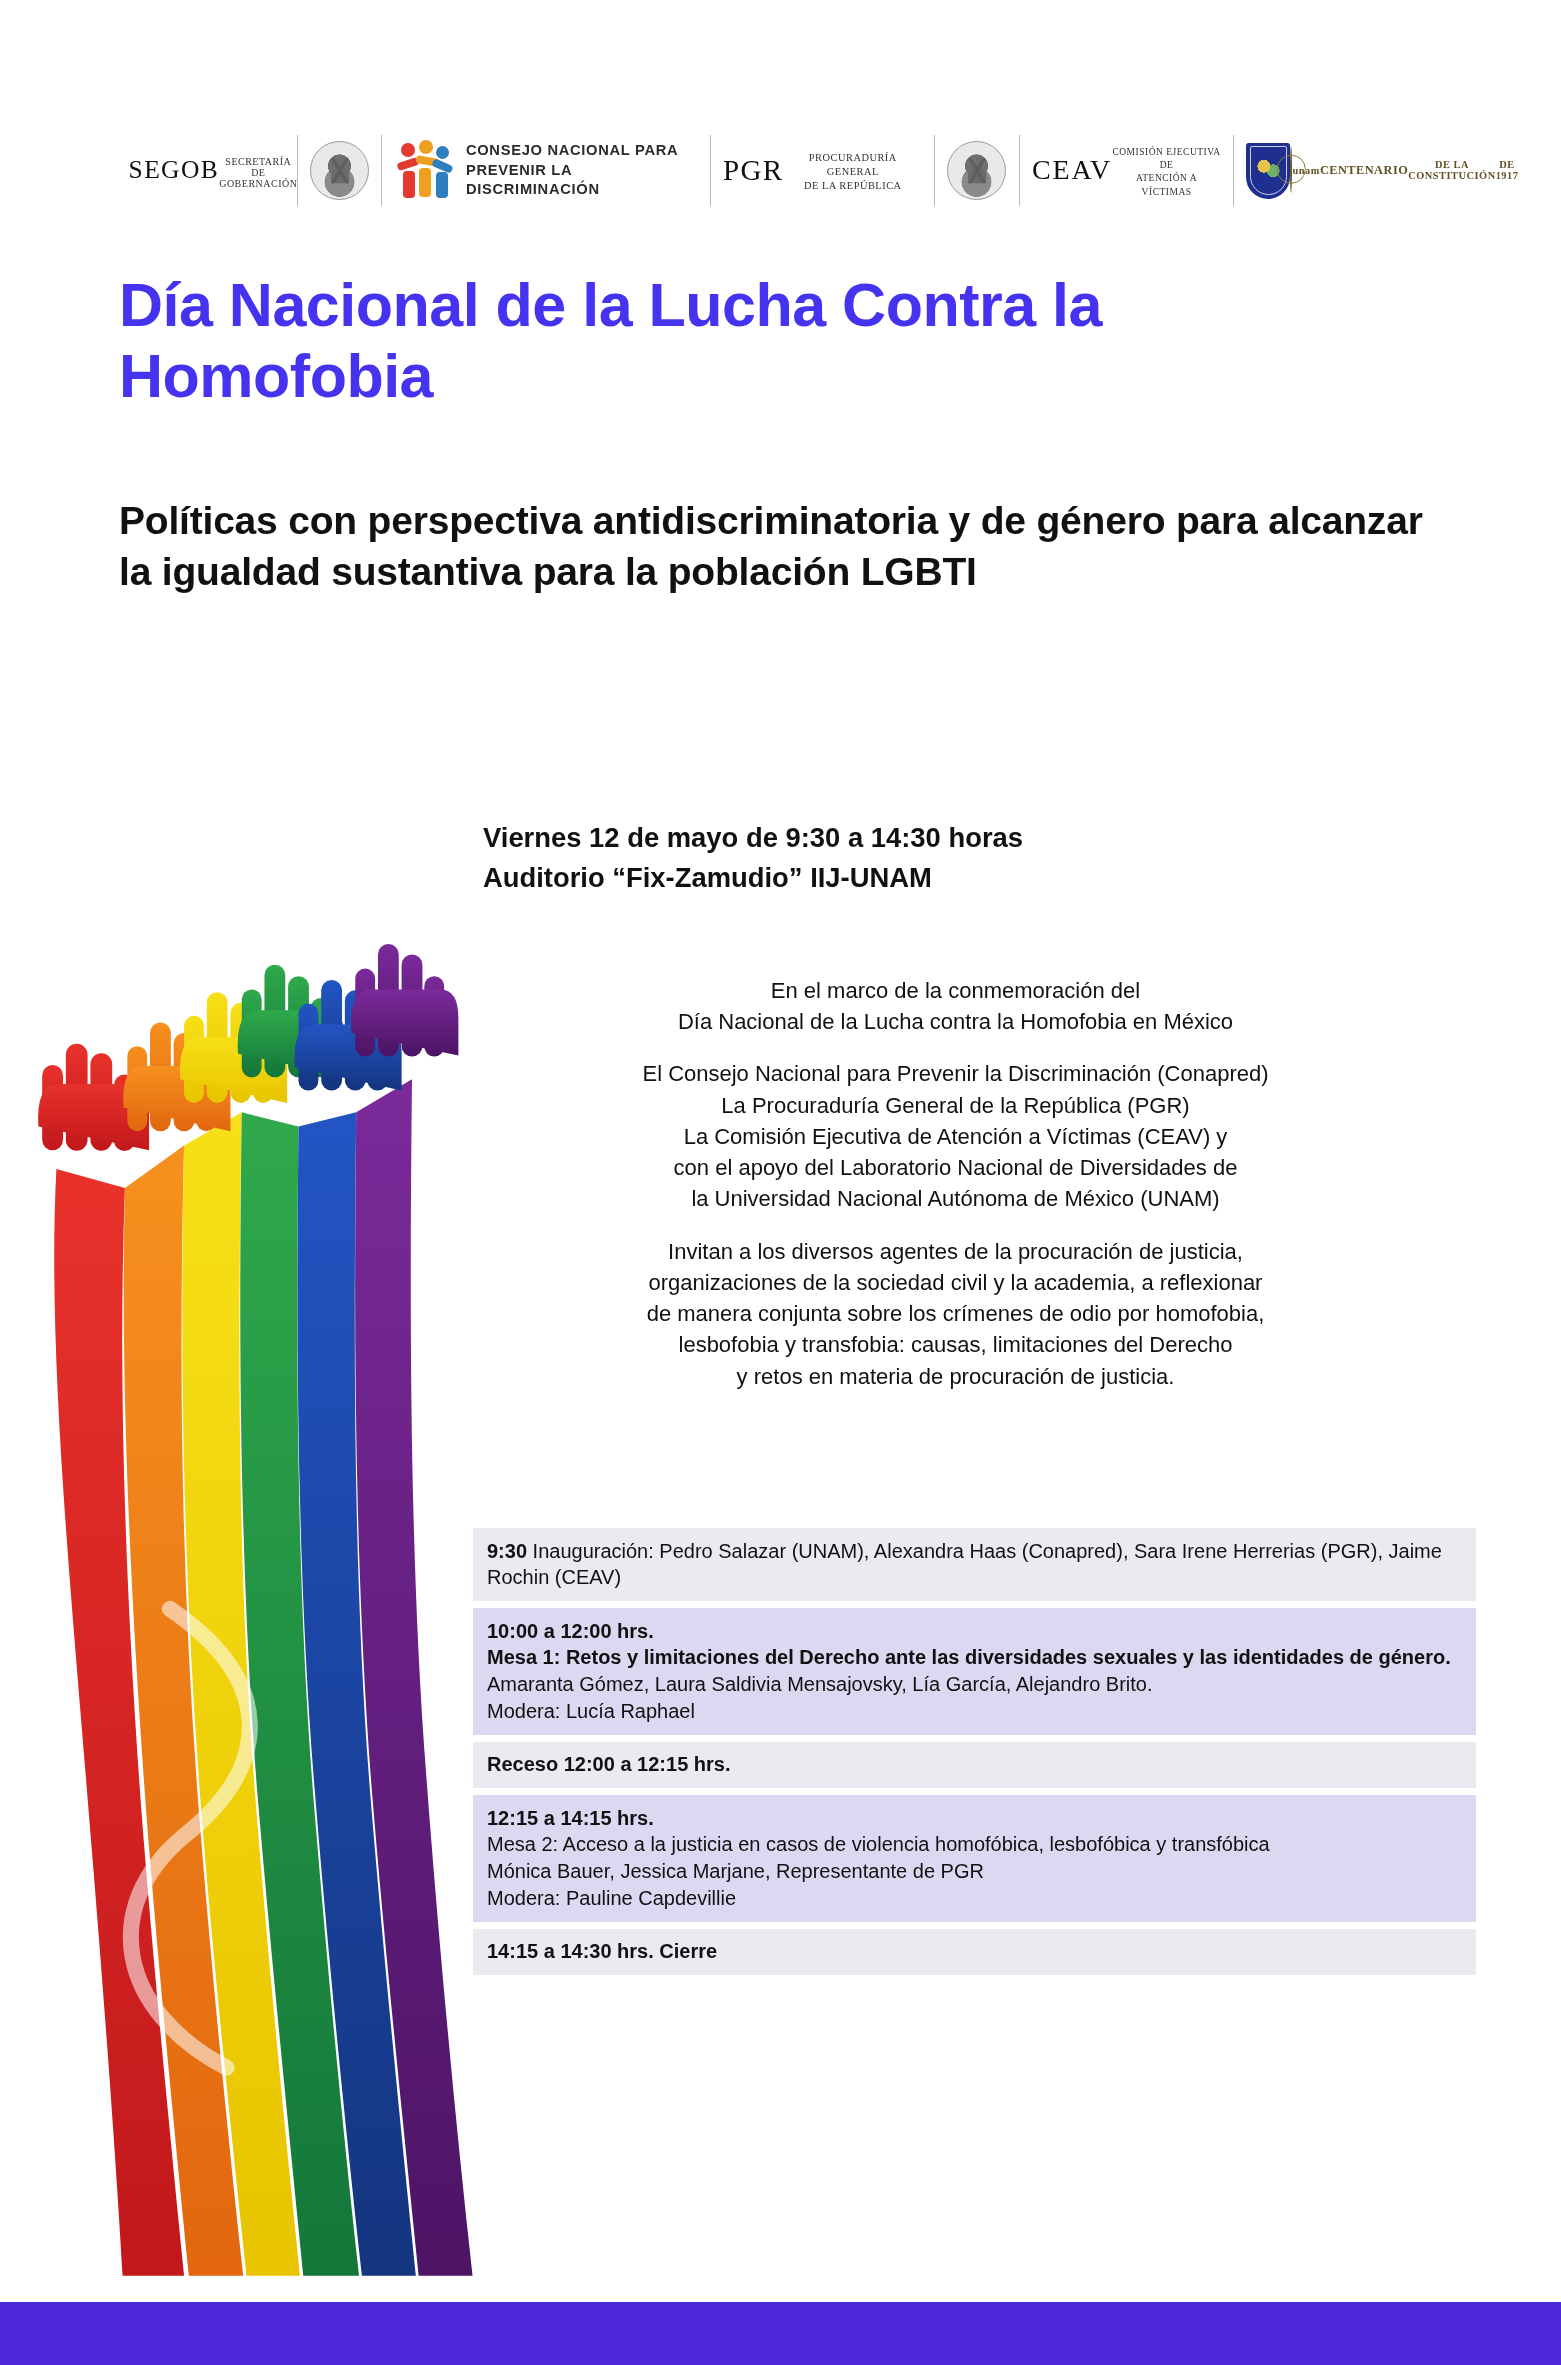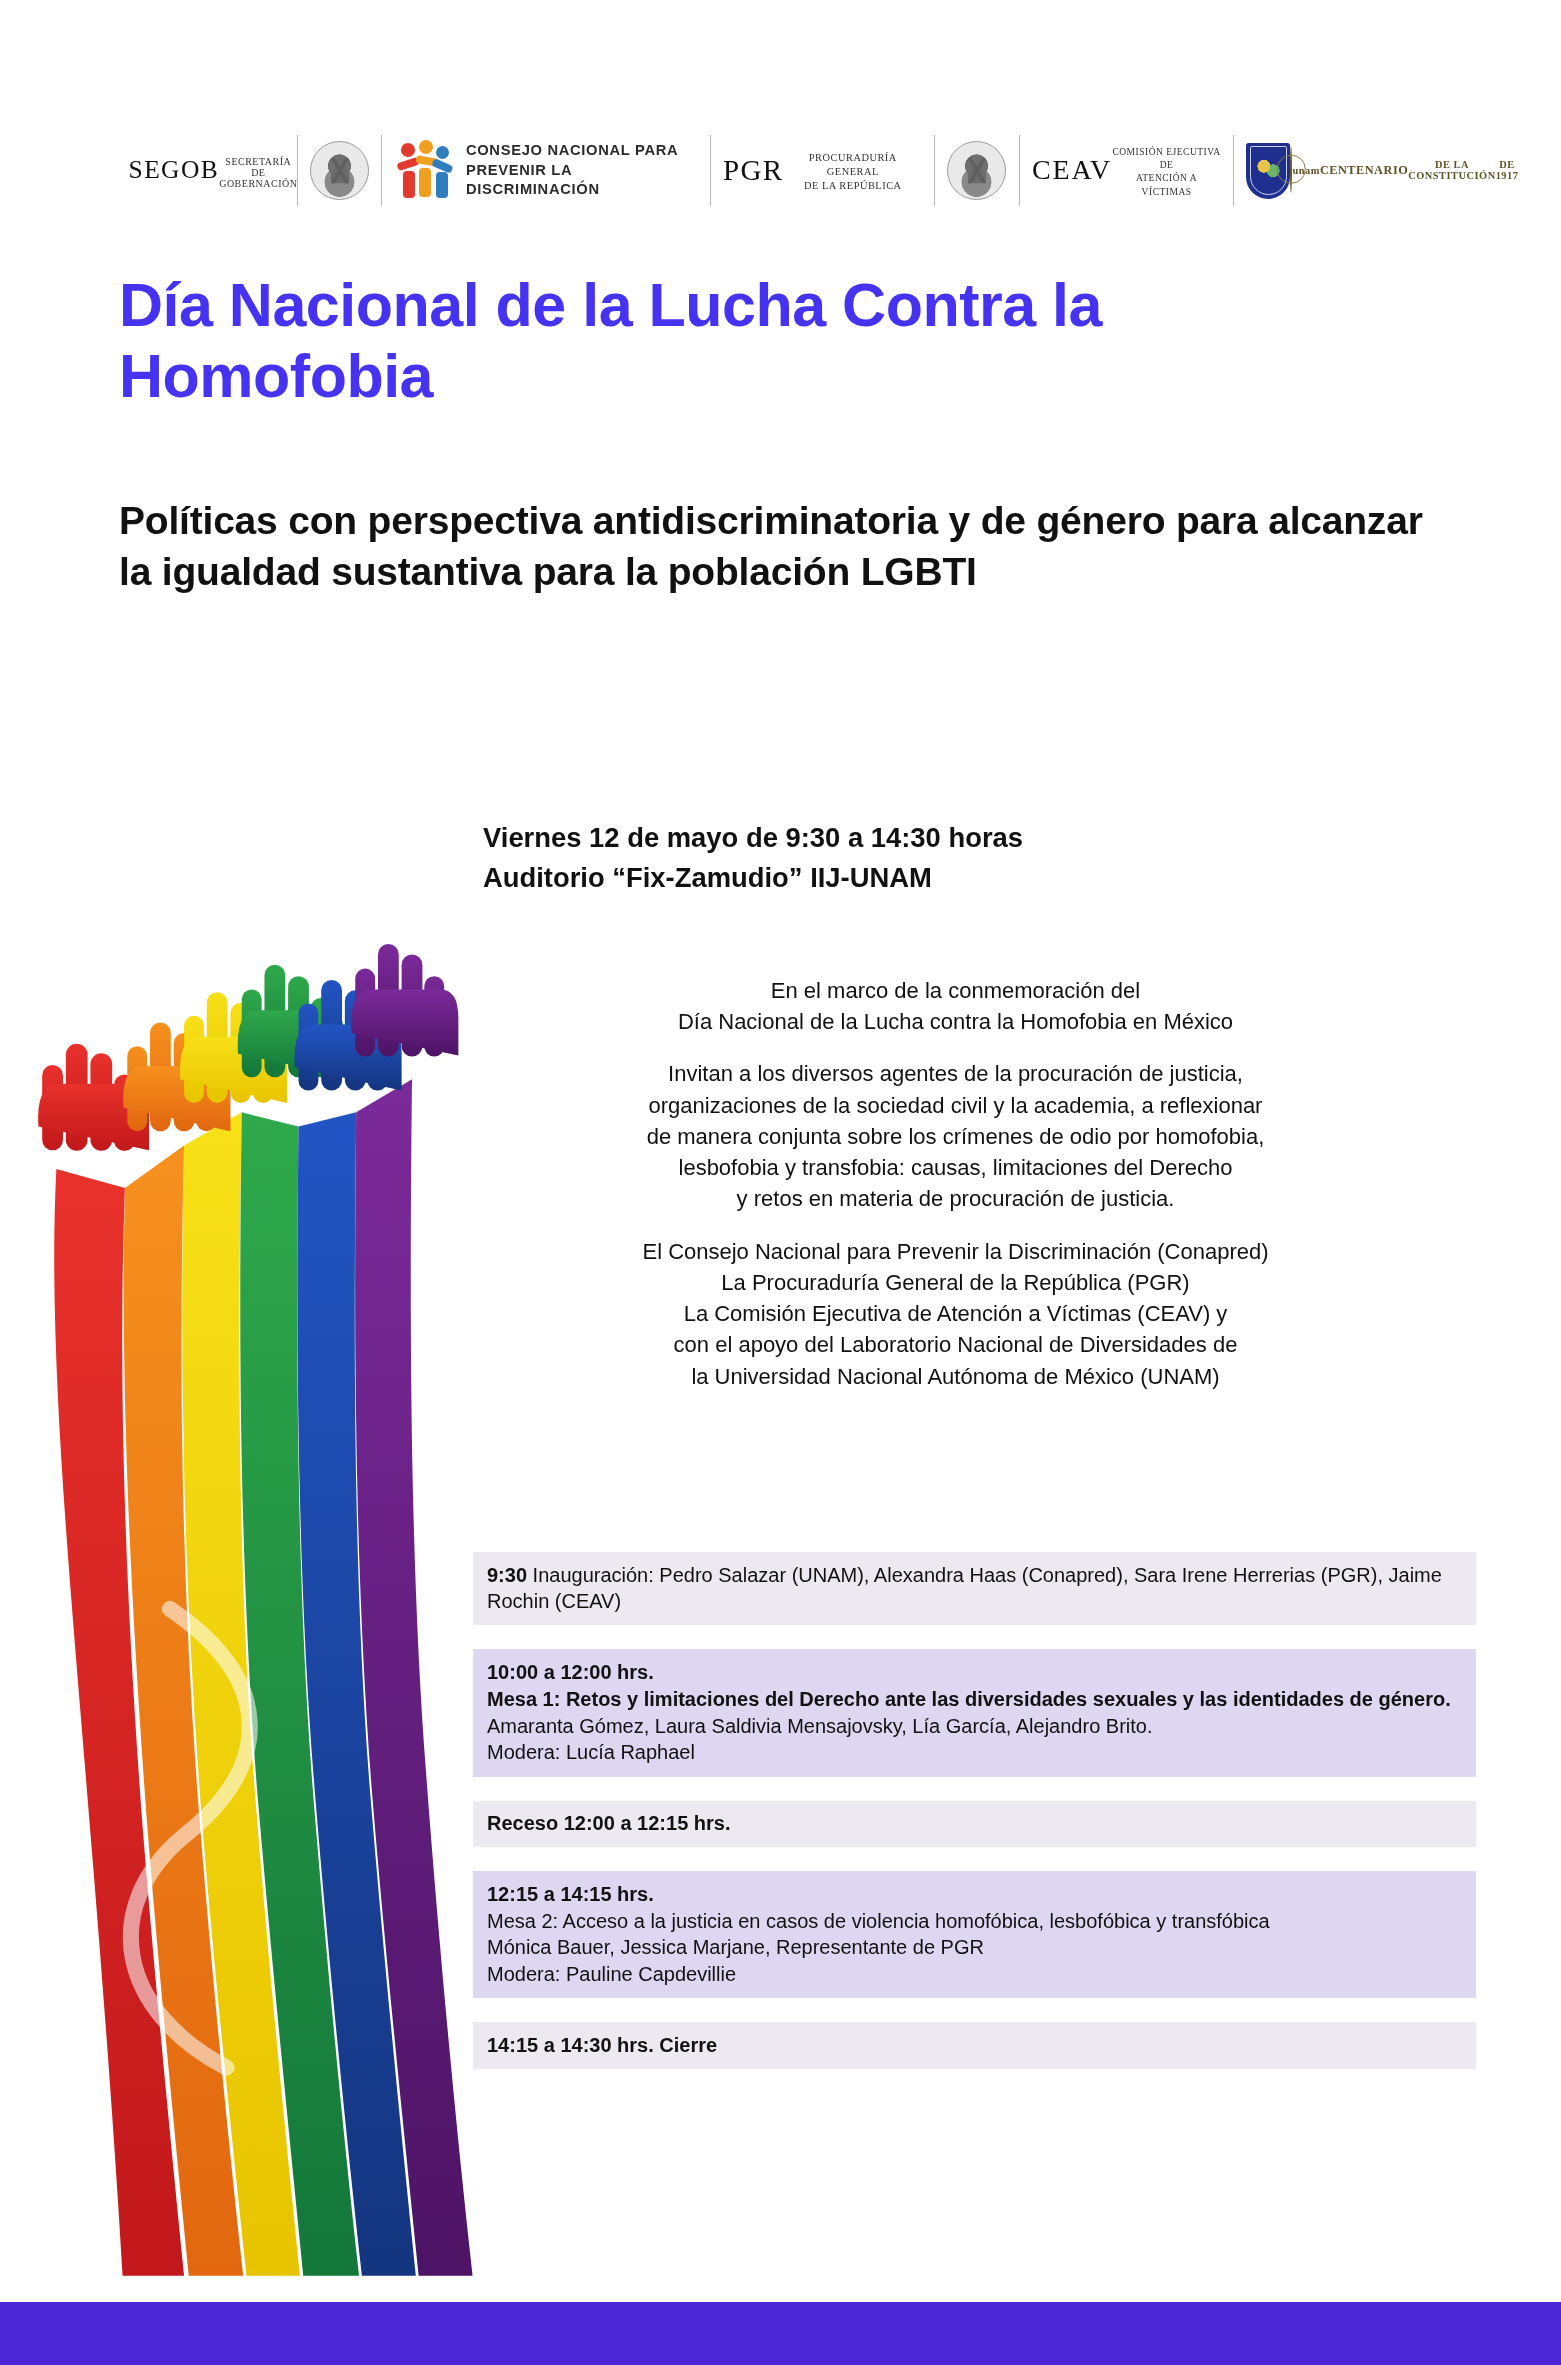--- a/index.html
+++ b/index.html
@@ -260,21 +260,20 @@
     left: 473px;
     top: 1528px;
     width: 1003px;
   }
   .blk {
     padding: 9.5px 14px 10.4px 14px;
     font-size: 20px;
     line-height: 1.34;
     color: #111;
     margin-bottom: 6.6px;
-    margin-top: 24px;
   }
   .blk.grey { background: #eceaf0; }
   .blk.violet { background: #ddd7f2; }
   .blk .just { text-align: justify; }
 
   
   .band {
     position: absolute;
     left: 0;
     bottom: 0;
@@ -467,30 +466,30 @@
 <div class="subtitle">Políticas con perspectiva antidiscriminatoria y de género para alcanzar la igualdad sustantiva para la población LGBTI</div>
 
 <div class="when">
   <div>Viernes 12 de mayo de 9:30 a 14:30 horas</div>
   <div>Auditorio “Fix-Zamudio” IIJ-UNAM</div>
 </div>
 
 <div class="body-text">
   <p style="white-space:pre-line">En el marco de la conmemoración del
 Día Nacional de la Lucha contra la Homofobia en México</p>
+  <p style="white-space:pre-line">El Consejo Nacional para Prevenir la Discriminación (Conapred)
+La Procuraduría General de la República (PGR)
+La Comisión Ejecutiva de Atención a Víctimas (CEAV) y
+con el apoyo del Laboratorio Nacional de Diversidades de
+la Universidad Nacional Autónoma de México (UNAM)</p>
   <p style="white-space:pre-line">Invitan a los diversos agentes de la procuración de justicia,
 organizaciones de la sociedad civil y la academia, a reflexionar
 de manera conjunta sobre los crímenes de odio por homofobia,
 lesbofobia y transfobia: causas, limitaciones del Derecho
 y retos en materia de procuración de justicia.</p>
-  <p style="white-space:pre-line">El Consejo Nacional para Prevenir la Discriminación (Conapred)
-La Procuraduría General de la República (PGR)
-La Comisión Ejecutiva de Atención a Víctimas (CEAV) y
-con el apoyo del Laboratorio Nacional de Diversidades de
-la Universidad Nacional Autónoma de México (UNAM)</p>
 </div>
 
 <div class="program">
 
   <div class="blk grey">
     <span style="font-weight:700">9:30</span><span> Inauguración: Pedro Salazar (UNAM), Alexandra Haas (Conapred), Sara Irene Herrerias (PGR), Jaime Rochin (CEAV)</span>
   </div>
 
   <div class="blk violet">
     <div style="font-weight:700">10:00 a 12:00 hrs.</div>

